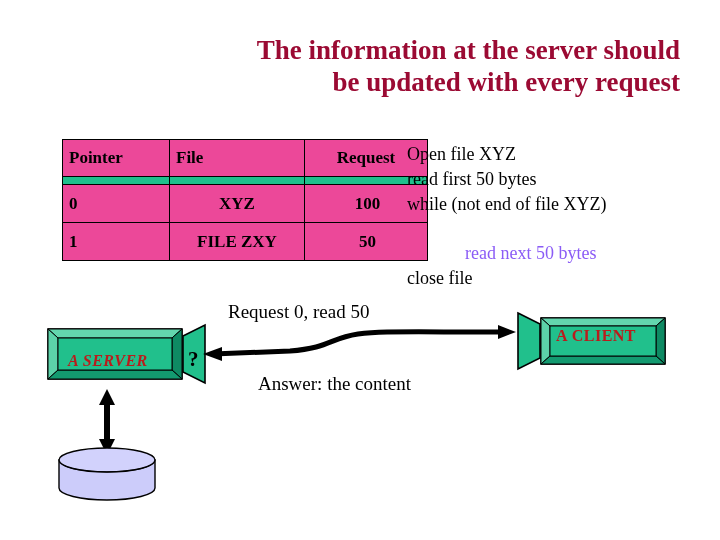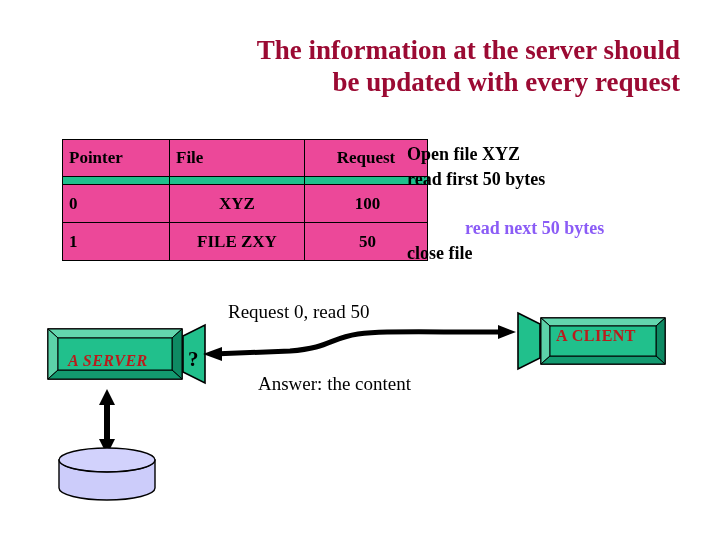--- a/index.html
+++ b/index.html
@@ -75,21 +75,21 @@
   #pointer-table .body-row td.col-b { text-align: center; }
   #pointer-table .body-row td.col-c { text-align: center; padding-left: 9px; }
 
   
   #pseudocode {
     position: absolute;
     left: 407px;
     top: 142px;
     width: 280px;
     font-family: "Liberation Serif", "DejaVu Serif", serif;
-    font-weight: bold;
+    font-weight: normal;
     font-size: 18px;
     line-height: 25px;
     color: #000000;
     white-space: nowrap;
   }
   #pseudocode .code-line { display: block; }
   #pseudocode .code-line.indent {
     padding-left: 58px;
     color: #8b5cf6;
     margin-top: 24px;
@@ -167,20 +167,21 @@
       <td class="col-a">1</td>
       <td class="col-b">FILE ZXY</td>
       <td class="col-c">50</td>
     </tr>
   </tbody>
 </table>
 
 <div id="pseudocode">
   <span class="code-line">Open file XYZ</span>
   <span class="code-line">read first 50 bytes</span>
+  <span class="code-line">while (not end of file XYZ)</span>
   <span class="code-line indent">read next 50 bytes</span>
   <span class="code-line">close file</span>
 </div>
 
 <svg id="diagram" viewBox="0 0 720 540" width="720" height="540">
 
   <polygon points="183,336 205,325 205,383 183,372" fill="#21C08C" stroke="#000000" stroke-width="1.6"></polygon>
 
   <g>
 

